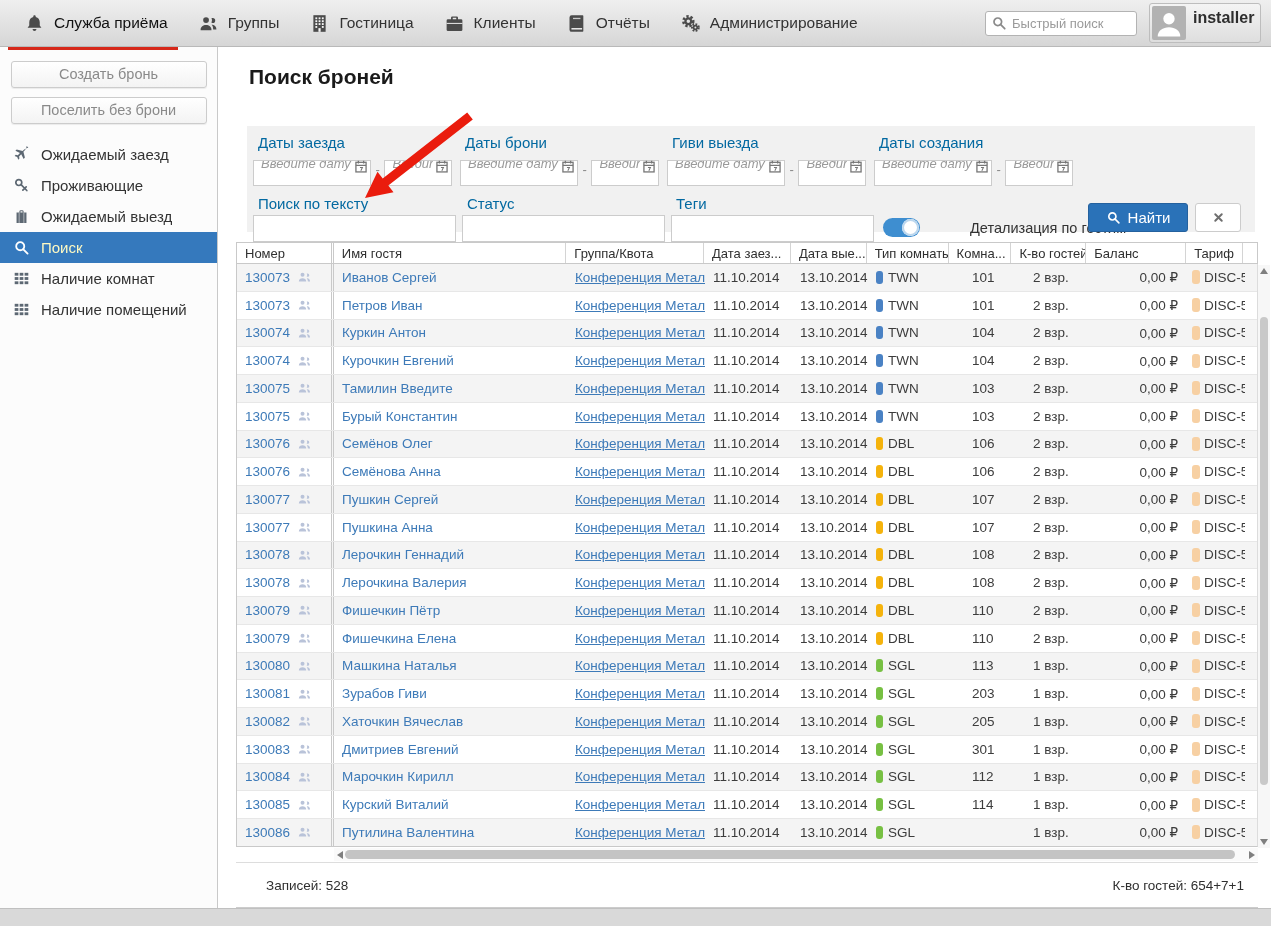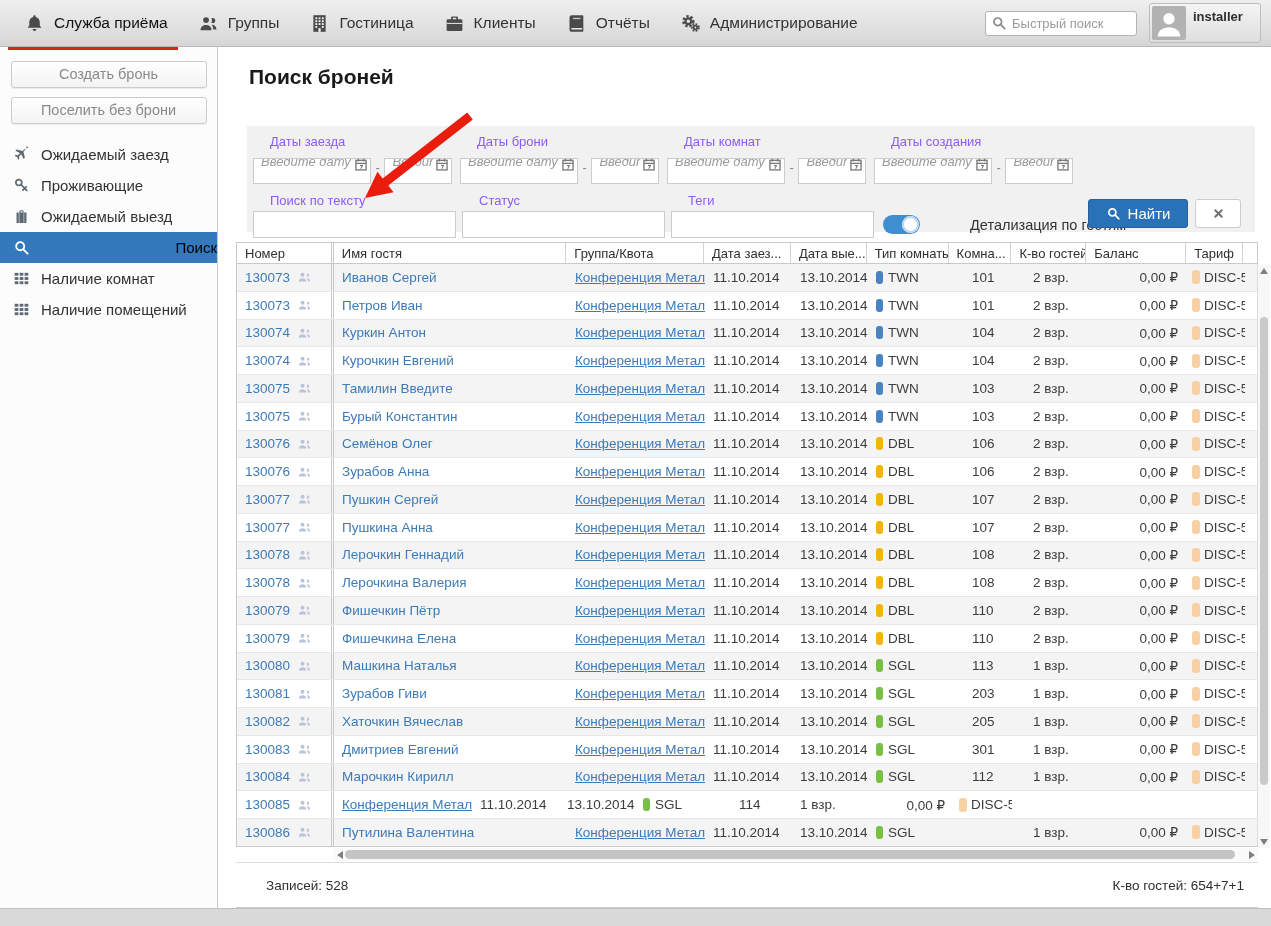--- a/index.html
+++ b/index.html
@@ -18,46 +18,46 @@
   .nav-underline { position:absolute; left:8px; top:47px; width:170px; height:3px; background:var(--red,#d6281a); z-index:6; }
   .quick-search { margin-left:auto; position:relative; width:152px; height:25px; margin-right:12px; }
   .quick-search input { width:100%; height:100%; border:1px solid #b3b3b3; border-radius:3px;
     padding:0 6px 0 26px; font-size:13px; color:#444; background:#fff; outline:none; }
   .quick-search input::placeholder { color:#9a9a9a; }
   .quick-search .icn { position:absolute; left:6px; top:4px; width:16px; height:16px; color:#8a8a8a; }
   .user-box { width:112px; height:40px; background:linear-gradient(#f4f4f4,#dedede);
     border:1px solid #bdbdbd; border-radius:3px; display:flex; gap:7px; padding:2px; cursor:pointer; }
   .avatar { width:34px; height:34px; background:#b2b2b2; border-radius:2px; overflow:hidden; flex:none; }
   .avatar .icn { width:34px; height:34px; display:block; }
-  .user-name { font-size:13px; font-weight:bold; color:#2e2e2e; margin-top:3px; }
+  .user-name { font-size:16px; font-weight:bold; color:#2e2e2e; margin-top:3px; }
 
   
   .sidebar { position:absolute; left:0; top:47px; width:218px; bottom:18px;
     background:#fcfcfc; border-right:1px solid #c9c9c9; padding-top:14px; }
   .side-btn { display:block; width:196px; margin:0 auto 9px; height:27px; line-height:25px;
     text-align:center; background:linear-gradient(#fff,#f3f3f3); border:1px solid #ccc;
     border-radius:3px; color:#8a8a8a; font-size:14.5px; cursor:pointer;
     box-shadow:0 1px 1px rgba(0,0,0,.07); }
   .side-menu { margin-top:15px; }
   .side-item { display:flex; align-items:center; gap:11px; height:31px; padding-left:13px;
     color:#333; font-size:15px; cursor:pointer; }
   .side-item .icn { width:17px; height:17px; color:#5d6873; flex:none; }
-  .side-item.active { background:var(--sel,#3579bd); color:#000000;justify-content:space-between; }
+  .side-item.active { background:var(--sel,#3579bd); color:#fef9c3; }
   .side-item.active .icn { color:#fff; }
 
   
   .content { position:absolute; left:219px; top:47px; right:0; bottom:18px; background:#fff; }
   .page-title { position:absolute; left:30px; top:18px; font-size:21px; font-weight:bold; color:#1a1a1a; }
 
   
   .filters { position:absolute; left:28px; top:79px; width:1008px; height:106px;
     background:#f1f1f1; padding:6px 0 0 6px; }
   .frow { display:flex; }
   .frow2 { margin-top:7px; position:relative; }
-  .flabel { font-size:13px; color:#8b5cf6; margin:2px 0 3px 17px; }
+  .flabel { font-size:15px; color:#0369a1; margin:2px 0 3px 5px; }
   .fgroup { width:199px; margin-right:8px; }
   .dates { display:flex; align-items:center; }
   .dwrap { position:relative; }
   .dwrap input { height:26px; border:1px solid #ccc; background:#fff; font-size:13px;
     padding:0 18px 18px 7px; width:100%; outline:none; color:#0c4a6e; }
   .dwrap input::placeholder { font-style:italic; color:#9a9a9a; }
   .dwrap .icn { position:absolute; right:3px; top:5px; width:14px; height:15px; color:#777; cursor:pointer; }
   .dwrap.from { width:122px; }
   .dwrap.to { width:70px; }
   .dash { width:14px; text-align:center; color:#888; font-size:13px; }
@@ -339,21 +339,21 @@
               <div class="dwrap to"><input type="text" placeholder="Введите" style=""><span class="icn">
                   <svg viewBox="0 0 16 16" fill="none" stroke="currentColor" stroke-width="1.5">
                     <rect x="2.2" y="3.2" width="11.6" height="11"></rect>
                     <path d="M5 1.5v3.2M11 1.5v3.2M2.2 6.8h11.6"></path>
                     <path d="M6.8 9.2h2.8L7.8 12.8" stroke-width="1.2"></path>
                   </svg>
                 </span></div>
             </div>
           </div>
           <div class="fgroup">
-            <div class="flabel">Даты комнат</div>
+            <div class="flabel">Гиви выезда</div>
             <div class="dates">
               <div class="dwrap from"><input type="text" placeholder="Введите дату" style=""><span class="icn">
                   <svg viewBox="0 0 16 16" fill="none" stroke="currentColor" stroke-width="1.5">
                     <rect x="2.2" y="3.2" width="11.6" height="11"></rect>
                     <path d="M5 1.5v3.2M11 1.5v3.2M2.2 6.8h11.6"></path>
                     <path d="M6.8 9.2h2.8L7.8 12.8" stroke-width="1.2"></path>
                   </svg>
                 </span></div>
               <span class="dash">-</span>
               <div class="dwrap to"><input type="text" placeholder="Введите" style=""><span class="icn">
@@ -645,21 +645,21 @@
           <div class="row">
             <div class="cell frozen" style="width: 97px;">
               <a href="#">130076</a>
               <span class="icn people">
                 <svg viewBox="0 0 24 24" fill="currentColor">
                   <path d="M8.3 5.6a3 3 0 110 6 3 3 0 010-6zM2.8 18.4c0-2.9 2.5-4.7 5.5-4.7s5.5 1.8 5.5 4.7v.4h-11zM15.8 6.6a2.6 2.6 0 110 5.2c-.4 0-.8-.1-1.2-.3a4.6 4.6 0 00.1-4.7c.3-.1.7-.2 1.1-.2zM15.5 14c2.4.4 4 2 4 4.4v.4h-3.2v-.4c0-1.7-.6-3.2-1.6-4.3z"></path>
                 </svg>
               </span>
             </div>
             <div class="cell" style="width: 233px;">
-              <a href="#">Зурабов Анна</a>
+              <a href="#">Семёнова Анна</a>
             </div>
             <div class="cell" style="width: 138px;">
               <a href="#" class="u">Конференция Металлу</a>
             </div>
             <div class="cell" style="width: 87px;">11.10.2014</div>
             <div class="cell" style="width: 76px;">13.10.2014</div>
             <div class="cell" style="width: 82px;">
               <span class="swatch" style="background: rgb(245, 179, 12);"></span>
               <span>DBL</span>
             </div>
@@ -991,20 +991,23 @@
             </div>
           </div>
           <div class="row">
             <div class="cell frozen" style="width: 97px;">
               <a href="#">130085</a>
               <span class="icn people">
                 <svg viewBox="0 0 24 24" fill="currentColor">
                   <path d="M8.3 5.6a3 3 0 110 6 3 3 0 010-6zM2.8 18.4c0-2.9 2.5-4.7 5.5-4.7s5.5 1.8 5.5 4.7v.4h-11zM15.8 6.6a2.6 2.6 0 110 5.2c-.4 0-.8-.1-1.2-.3a4.6 4.6 0 00.1-4.7c.3-.1.7-.2 1.1-.2zM15.5 14c2.4.4 4 2 4 4.4v.4h-3.2v-.4c0-1.7-.6-3.2-1.6-4.3z"></path>
                 </svg>
               </span>
+            </div>
+            <div class="cell" style="width: 233px;">
+              <a href="#">Курский Виталий</a>
             </div>
             <div class="cell" style="width: 138px;">
               <a href="#" class="u">Конференция Металлу</a>
             </div>
             <div class="cell" style="width: 87px;">11.10.2014</div>
             <div class="cell" style="width: 76px;">13.10.2014</div>
             <div class="cell" style="width: 82px;">
               <span class="swatch" style="background: rgb(119, 192, 67);"></span>
               <span>SGL</span>
             </div>

